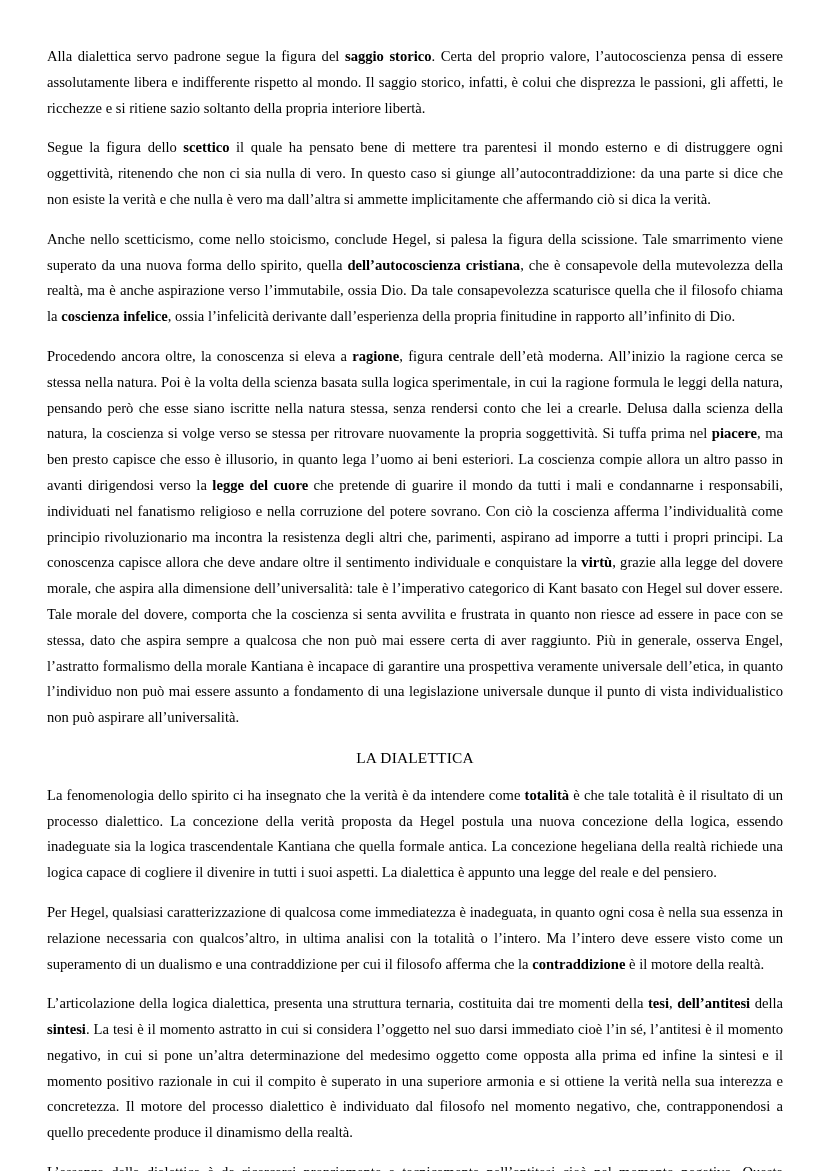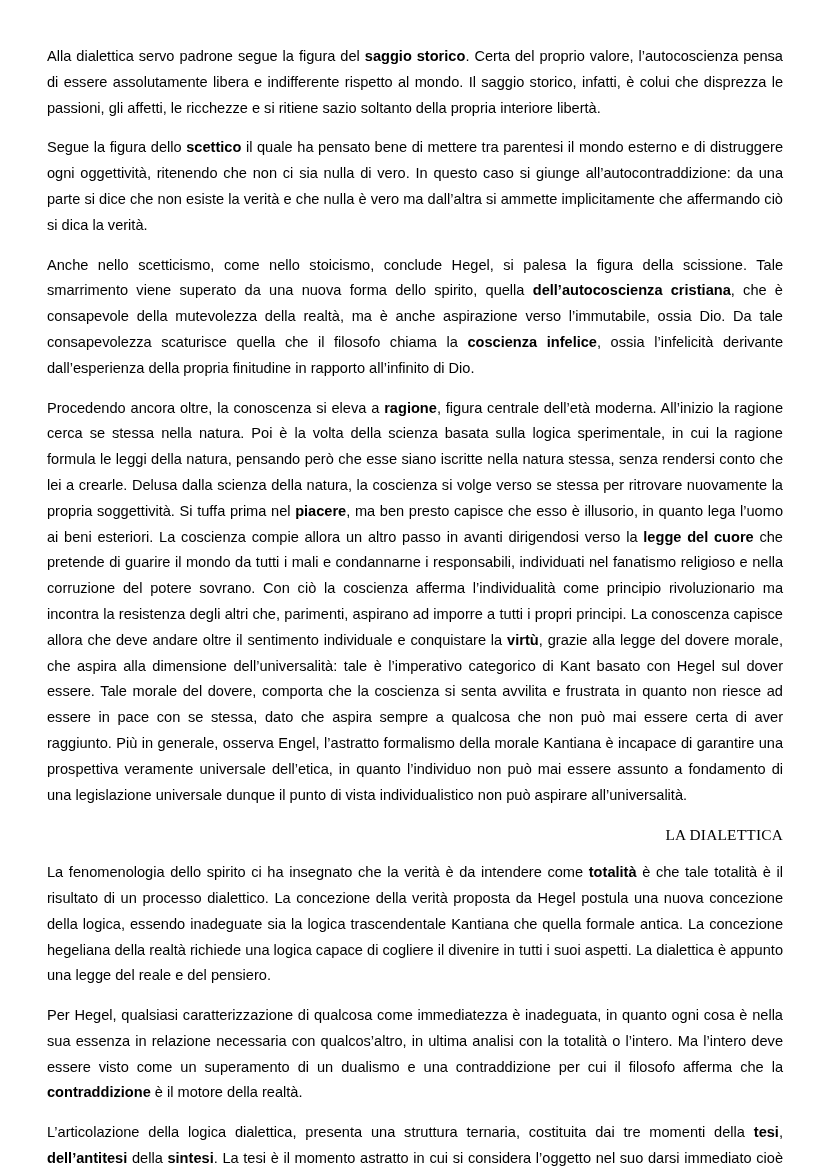--- a/index.html
+++ b/index.html
@@ -15,41 +15,41 @@
     overflow: hidden;
     box-sizing: border-box;
   }
   .content {
     position: absolute;
     left: 47px;
     top: 44px;
     width: 736px;
   }
   p.para {
-    font-family: Liberation Sans, sans-serif;
+    font-family: Liberation Serif, serif;
     font-size: 14.6px;
     line-height: 25.8px;
     color: #000000;
     text-align: justify;
     text-justify: inter-word;
     margin: 0 0 14px 0;
     -webkit-hyphens: none;
     hyphens: none;
   }
   p.para:last-child {
     margin-bottom: 0;
   }
   h2.section-heading {
     font-family: "Liberation Serif", "DejaVu Serif", serif;
     font-size: 15.4px;
     font-weight: 400;
     line-height: 25.8px;
     color: #000000;
     margin: 6px 0 12px 0;
-    text-align: right;
+    text-align: center;
     letter-spacing: 0.2px;
   }
   b.strong {
     font-weight: 700;
   }
   .para > span {
     display: inline;
   }
 </style>
 </head>

